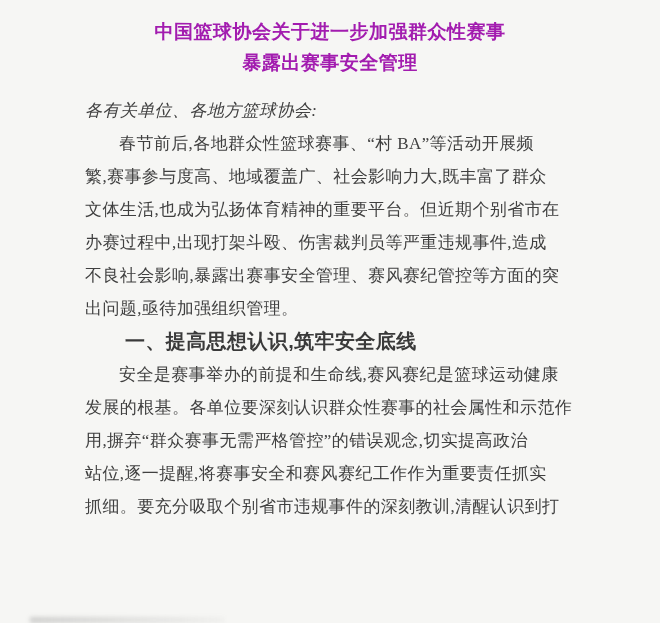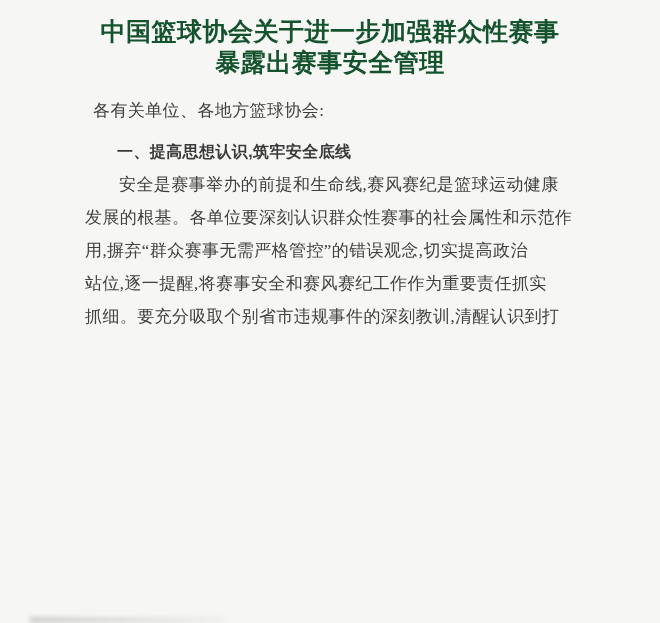--- a/index.html
+++ b/index.html
@@ -11,52 +11,53 @@
     width: 660px;
     height: 623px;
     background: #f6f6f4;
     overflow: hidden;
     box-sizing: border-box;
   }
   .doc-title {
     margin: 16px 40px 0 40px;
     text-align: center;
     font-family: "Liberation Serif", "DejaVu Serif", serif;
-    font-size: 25px;
+    font-size: 19px;
     line-height: 31px;
     font-weight: 700;
-    color: #14532d;
+    color: #a21caf;
     letter-spacing: 0.5px;
   }
   .doc-title .title-line {
     display: block;
   }
   .body-block {
     margin: 16px 85px 0 85px;
     width: 490px;
     font-family: "Liberation Serif", "DejaVu Serif", serif;
     font-size: 17px;
     line-height: 33px;
     color: #404040;
     letter-spacing: 0.4px;
   }
   .salutation {
-    margin: 8px;
+    margin: 0;
     white-space: pre-line;
+    font-style: italic;
   }
   .para {
     margin: 0;
     text-indent: 2em;
     white-space: pre-line;
   }
   .section-heading {
     margin: 0;
     text-indent: 2em;
     font-family: "Liberation Sans", "DejaVu Sans", sans-serif;
-    font-size: 16px;
+    font-size: 20px;
     line-height: 33px;
     font-weight: 700;
     color: #3a3a3a;
     letter-spacing: 0.4px;
     white-space: pre-line;
   }
   .page-edge-shadow {
     position: absolute;
     left: 30px;
     bottom: 0;
@@ -73,20 +74,26 @@
 <div class="page">
 
   <h1 class="doc-title">
     <span class="title-line">中国篮球协会关于进一步加强群众性赛事</span>
     <span class="title-line">暴露出赛事安全管理</span>
   </h1>
 
   <div class="body-block">
     <p class="salutation">各有关单位、各地方篮球协会:</p>
 
+    <p class="para">春节前后,各地群众性篮球赛事、“村 BA”等活动开展频
+繁,赛事参与度高、地域覆盖广、社会影响力大,既丰富了群众
+文体生活,也成为弘扬体育精神的重要平台。但近期个别省市在
+办赛过程中,出现打架斗殴、伤害裁判员等严重违规事件,造成
+不良社会影响,暴露出赛事安全管理、赛风赛纪管控等方面的突
+出问题,亟待加强组织管理。</p>
 
 
     <h2 class="section-heading">一、提高思想认识,筑牢安全底线</h2>
 
     <p class="para">安全是赛事举办的前提和生命线,赛风赛纪是篮球运动健康
 发展的根基。各单位要深刻认识群众性赛事的社会属性和示范作
 用,摒弃“群众赛事无需严格管控”的错误观念,切实提高政治
 站位,逐一提醒,将赛事安全和赛风赛纪工作作为重要责任抓实
 抓细。要充分吸取个别省市违规事件的深刻教训,清醒认识到打</p>
   </div>

